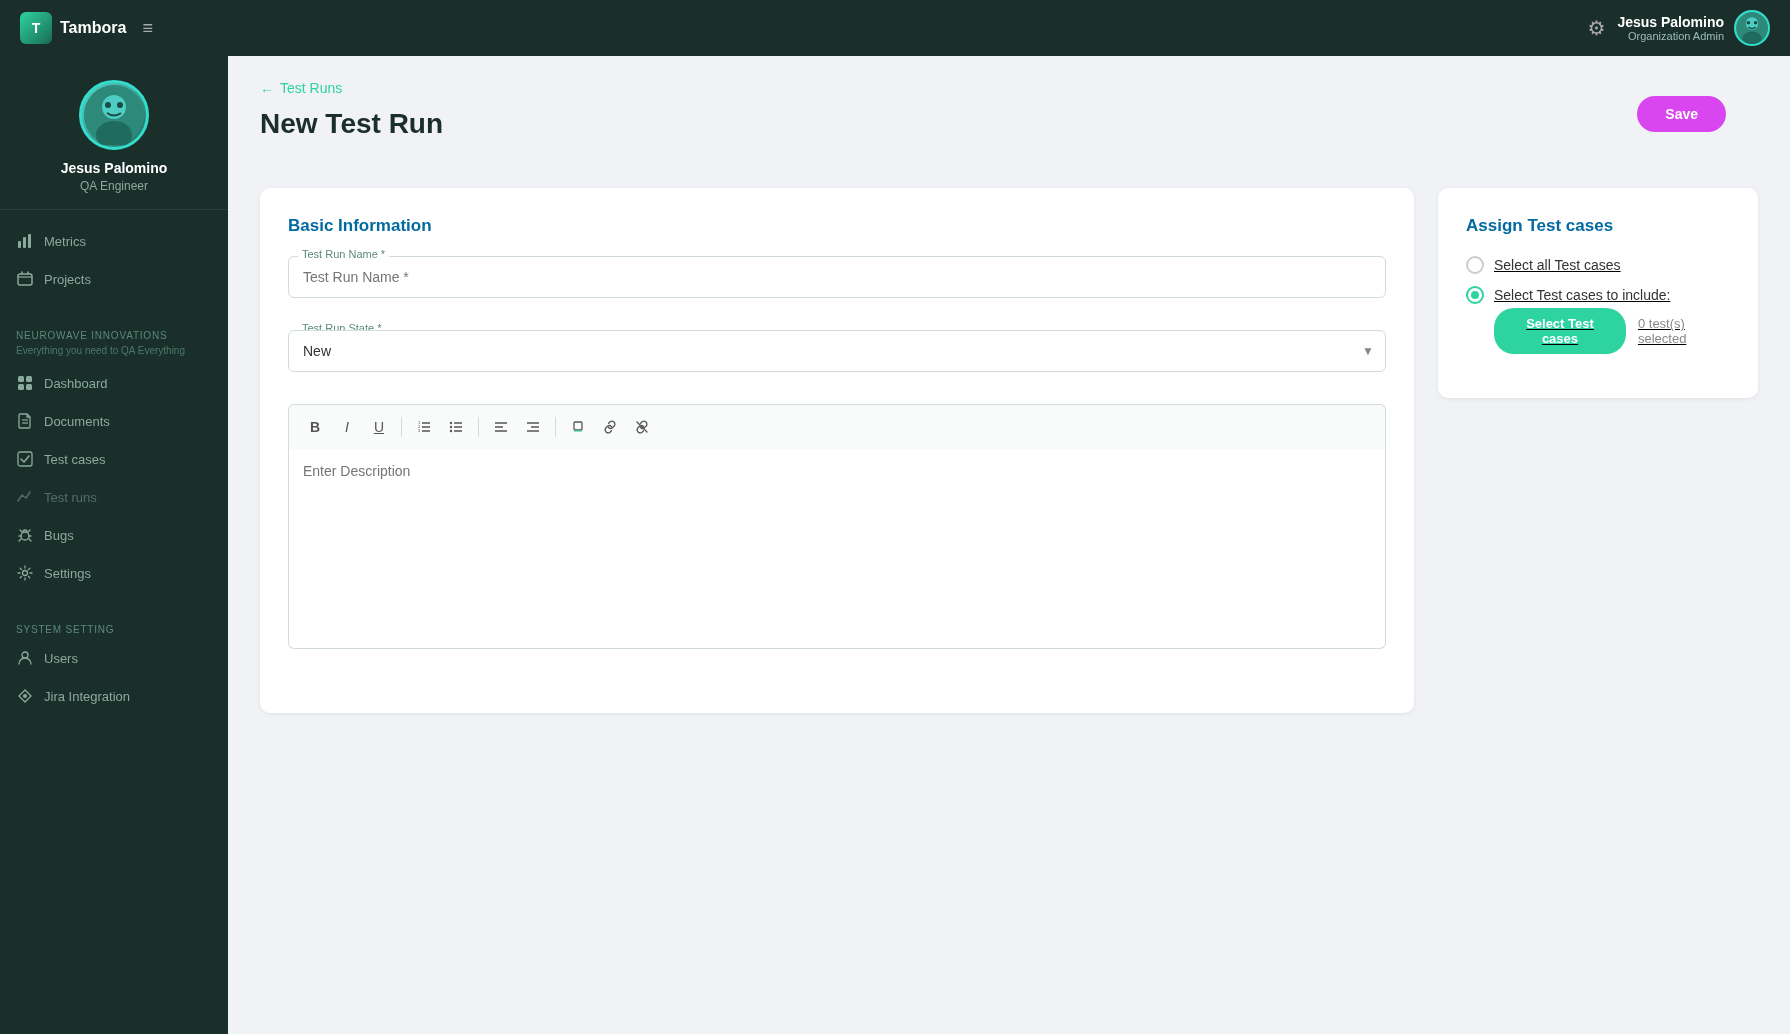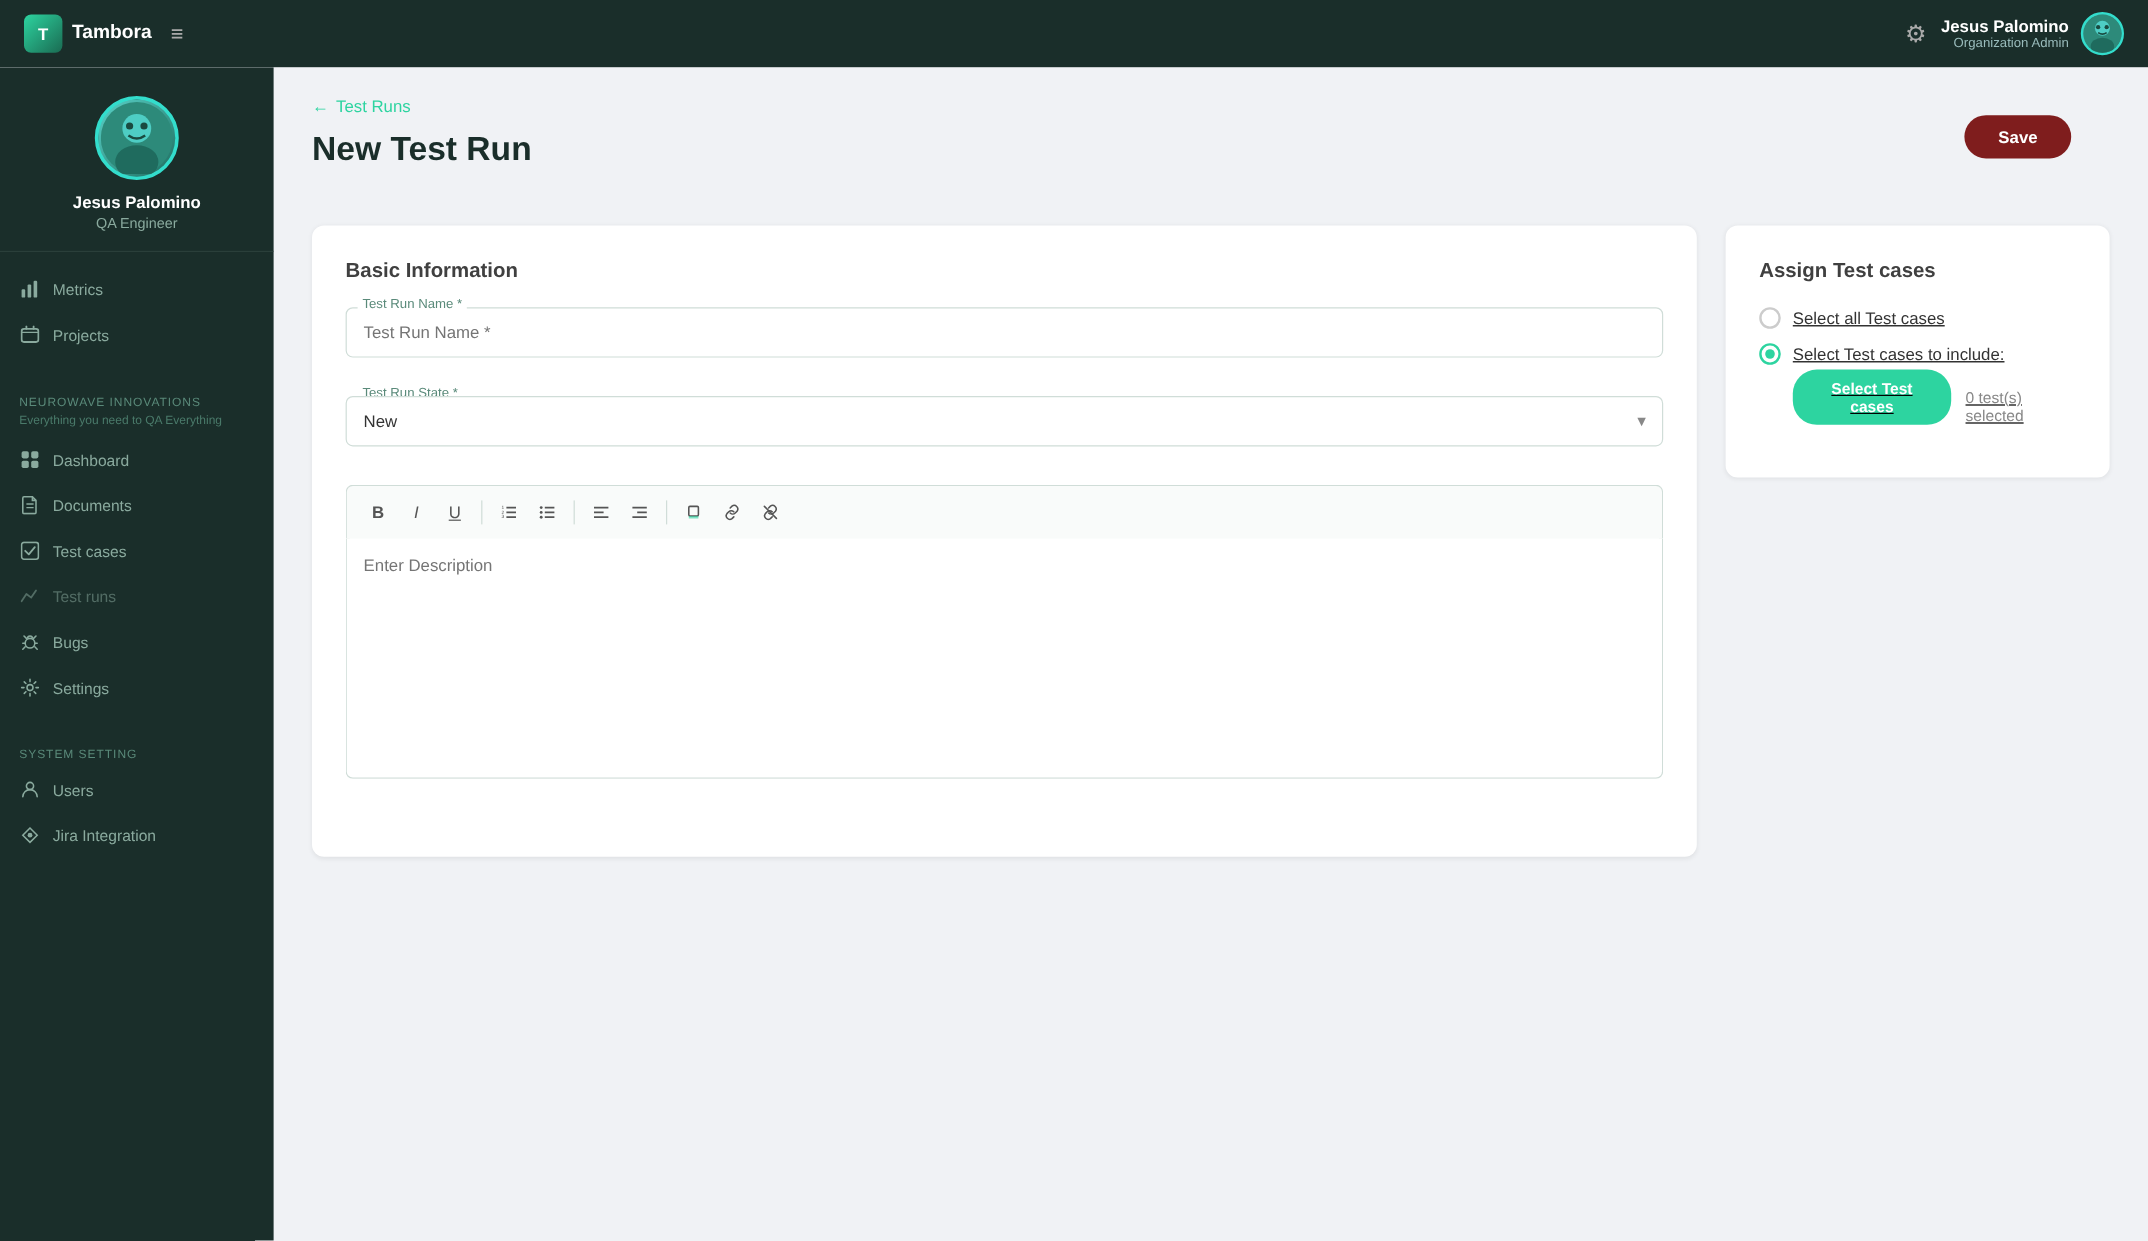--- a/index.html
+++ b/index.html
@@ -73,21 +73,21 @@
     .page-title { font-size: 28px; font-weight: 700; color: #1a2e2a; margin-bottom: 24px; }
 
     .form-grid { display: grid; grid-template-columns: 1fr 320px; gap: 24px; align-items: start; }
 
     .card {
       background: #fff;
       border-radius: 10px;
       padding: 28px;
       box-shadow: 0 1px 4px rgba(0,0,0,0.07);
     }
-    .card-title { font-size: 17px; font-weight: 700; color: #404040; margin-bottom: 20px; }
+    .card-title { font-size: 17px; font-weight: 700; color: #0369a1; margin-bottom: 20px; }
 
     .form-field { margin-bottom: 32px; }
     .form-label { font-size: 11px; color: #5a8a7a; margin-bottom: 4px; display: block; position: absolute; top: -8px; left: 10px; background: #fff; padding: 0 4px; }
     .form-input-wrap { position: relative; }
     .form-input {
       width: 100%;
       border: 1px solid #d0ddd8;
       border-radius: 6px;
       padding: 12px 14px;
       font-size: 14px;
@@ -159,39 +159,39 @@
       border: 2px solid #ccc;
       display: flex;
       align-items: center;
       justify-content: center;
       flex-shrink: 0;
     }
     .radio-circle.selected { border-color: #2dd4a0; }
     .radio-circle.selected::after { content: ''; width: 8px; height: 8px; border-radius: 50%; background: #2dd4a0; }
     .radio-label { font-size: 14px; color: #333; }
 
-    .select-cases-row { display: flex; align-items: flex-end; gap: 12px; margin-left: 28px; margin-top: 4px; }
+    .select-cases-row { display: flex; align-items: center; gap: 12px; margin-left: 28px; margin-top: 4px; }
     .btn-select-cases {
       background: #2dd4a0;
       color: #fff;
       border: none;
       border-radius: 20px;
       padding: 8px 16px;
       font-size: 13px;
       font-weight: 600;
       cursor: pointer;
     }
     .selected-count { font-size: 13px; color: #888; }
 
     
     .save-btn {
       position: absolute;
       top: 16px;
       right: 32px;
-      background: #7f1d1d;
+      background: #d946ef;
       color: #fff;
       border: none;
       border-radius: 20px;
       padding: 10px 28px;
       font-size: 14px;
       font-weight: 600;
       cursor: pointer;
     }
 
     .header-area { position: relative; margin-bottom: 24px; }

